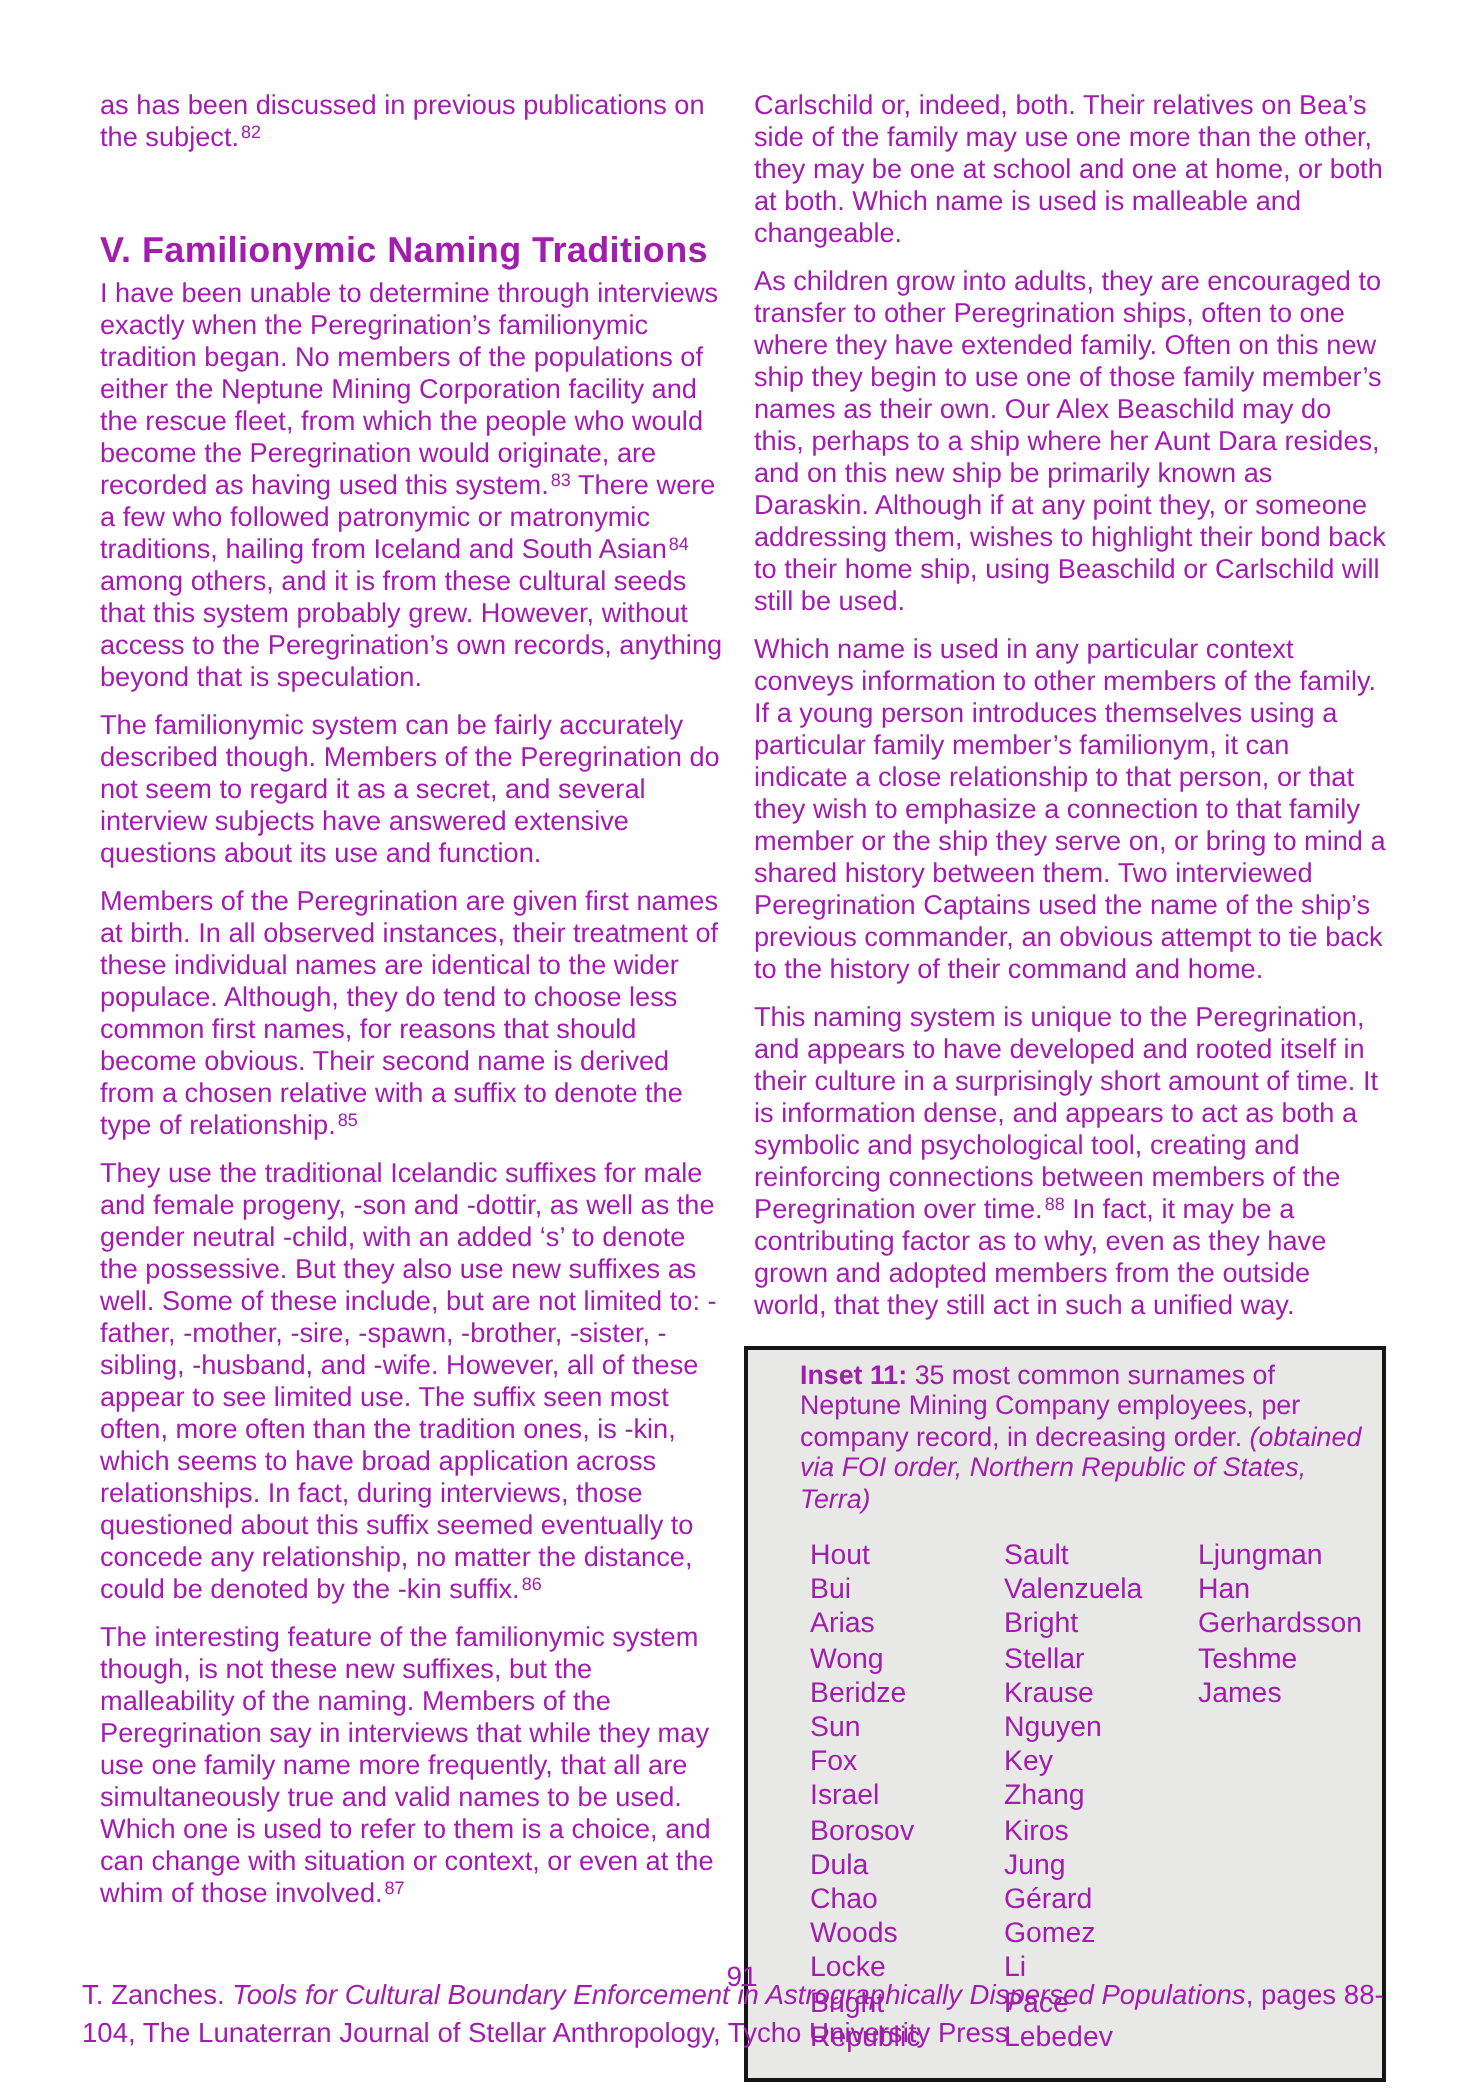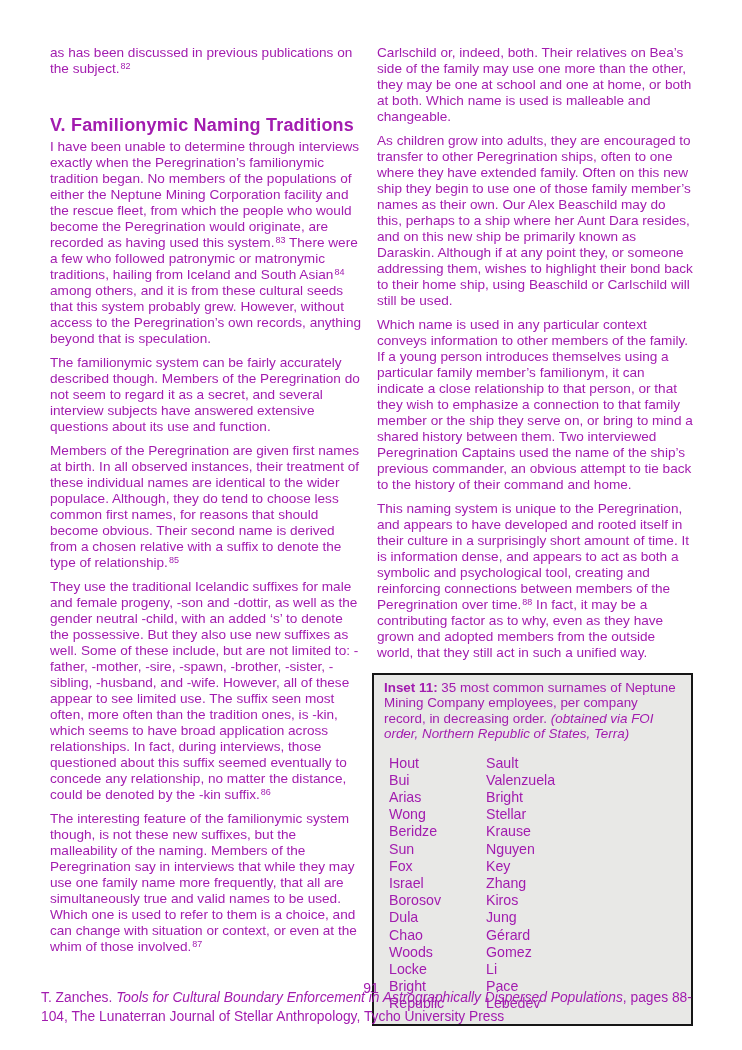--- a/index.html
+++ b/index.html
@@ -34,21 +34,21 @@
     font-weight:bold;
     margin:38px 0 3px 0;
     letter-spacing:0.2px;
   }
   .inset {
     box-sizing:border-box;
     margin:12px 0 0 -5px;
     width:321px;
     border:2px solid #161616;
     background:#e8e8e6;
-    padding:5px 8px 11px 10px;
+    padding:5px 8px 11px 26px;
   }
   .inset-caption {
     margin:0;
     font-size:13.4px;
     line-height:15.4px;
   }
   .inset-caption em { font-style:italic; }
   .names {
     display:flex;
     margin-top:13px;
@@ -130,20 +130,27 @@
             <div>Key</div>
             <div>Zhang</div>
             <div>Kiros</div>
             <div>Jung</div>
             <div>Gérard</div>
             <div>Gomez</div>
             <div>Li</div>
             <div>Pace</div>
             <div>Lebedev</div>
           </div>
+        <div class="names-col">
+            <div>Ljungman</div>
+            <div>Han</div>
+            <div>Gerhardsson</div>
+            <div>Teshme</div>
+            <div>James</div>
+          </div>
       </div>
     </div>
   </div>
 
   <div class="page-number">91</div>
 
   <div class="citation"><span>T. Zanches. </span><em>Tools for Cultural Boundary Enforcement in Astrographically Dispersed Populations</em><span>, pages 88-104, The Lunaterran Journal of Stellar Anthropology, Tycho University Press</span></div>
 
 </div>
 

